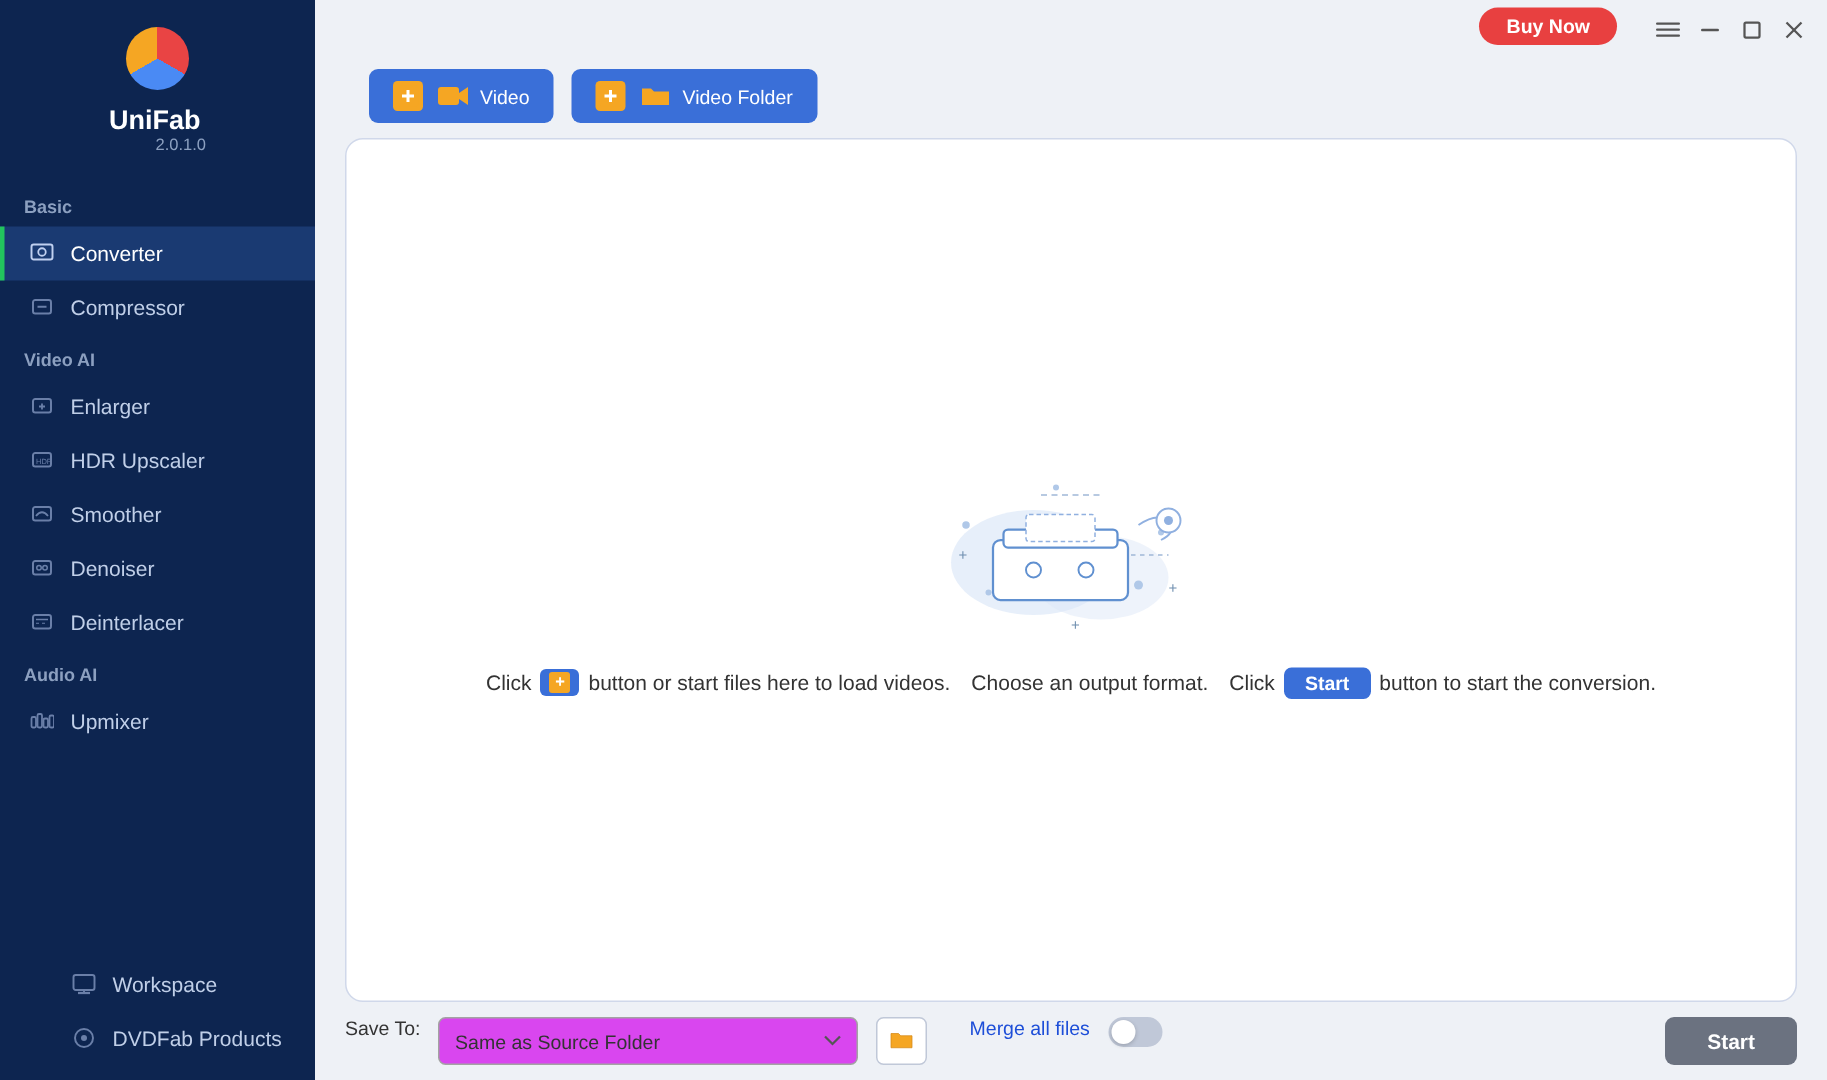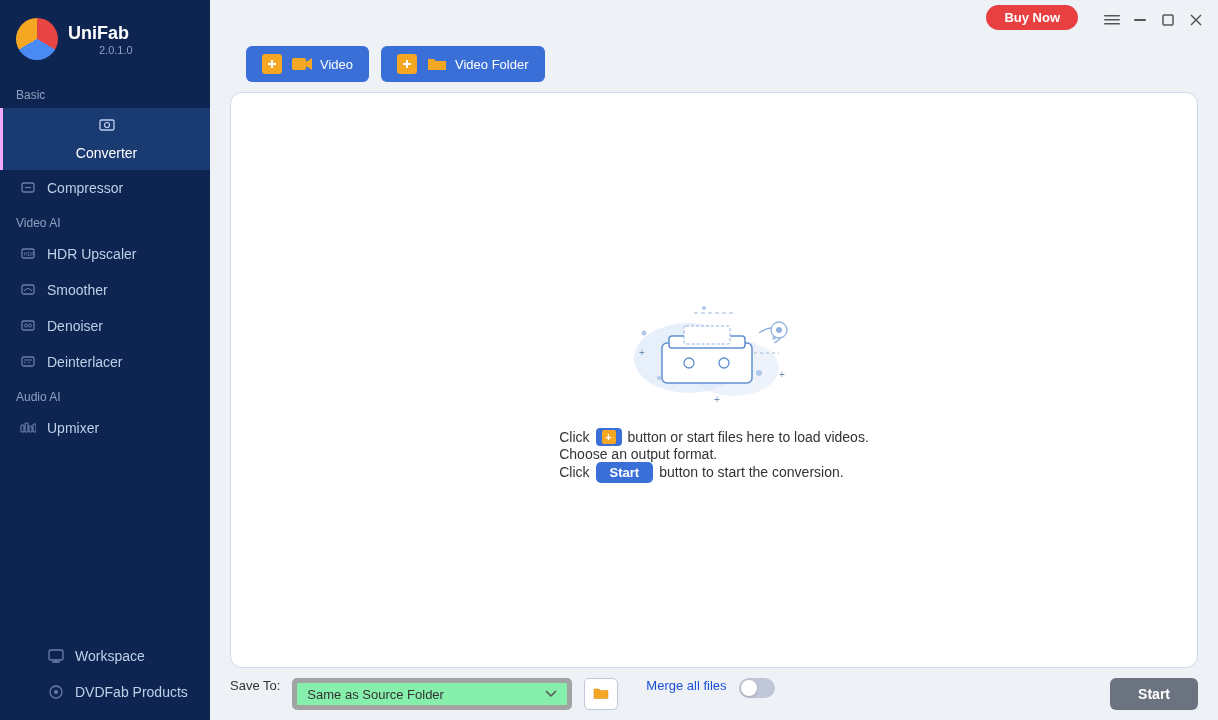--- a/index.html
+++ b/index.html
@@ -13,57 +13,57 @@
       height: 720px;
       display: flex;
       flex-direction: column;
       color: white;
     }
     .sidebar-logo {
       display: flex;
       align-items: center;
       padding: 18px 16px 18px 16px;
       gap: 10px;
+      flex-direction: column;
     }
     .logo-icon {
       width: 42px;
       height: 42px;
       border-radius: 50%;
       background: conic-gradient(from 0deg, #e94444 0deg 120deg, #4a8af4 120deg 240deg, #f5a623 240deg 360deg);
       flex-shrink: 0;
     }
     .logo-text { display: flex; flex-direction: column; }
     .logo-name { font-size: 18px; font-weight: bold; color: white; }
     .logo-version { font-size: 11px; color: #8ca0c0; margin-left: 31px; }
 
     .section-label {
       font-size: 12px;
-      font-weight: 400;
+      font-weight: 700;
       color: #8ca0c0;
       padding: 10px 16px 6px 16px;
       text-transform: none;
       letter-spacing: 0;
     }
 
     .nav-item {
       display: flex;
       align-items: center;
       gap: 10px;
       padding: 9px 16px;
       cursor: pointer;
       font-size: 14px;
       color: #c0cfe8;
       border-left: 3px solid transparent;
       transition: background 0.15s;
     }
     .nav-item.active {
       background: #1a3a72;
-      border-left: 3px solid #f0abfc;
-      color: white;
-      flex-direction: column;
+      border-left: 3px solid #22c55e;
+      color: white;
     }
     .nav-icon {
       width: 18px;
       height: 18px;
       flex-shrink: 0;
       display: flex;
       align-items: center;
       justify-content: center;
       font-size: 14px;
     }
@@ -161,21 +161,22 @@
       border: 1.5px solid #d0d8ea;
       display: flex;
       flex-direction: column;
       align-items: center;
       justify-content: center;
       gap: 20px;
     }
 
     .instructions {
       display: flex;
-      flex-direction: column;
+      flex-direction: row;
+      gap: 14px;
       font-size: 14px;
       color: #333;
     }
     .instruction-row {
       display: flex;
       align-items: center;
       gap: 6px;
     }
     .start-badge {
       background: #3a6fd8;
@@ -216,22 +217,22 @@
       height: 52px;
     }
     .save-to-label {
       font-size: 13px;
       color: #333;
       font-weight: 500;
     }
     .save-to-select {
       display: flex;
       align-items: center;
-      background: #86efac;
-      border: 5px solid #a3a3a3;
+      background: #d946ef;
+      border: 1px solid #a3a3a3;
       border-radius: 5px;
       padding: 5px 10px;
       font-size: 13px;
       color: #333;
       gap: 80px;
       cursor: pointer;
       min-width: 280px;
       justify-content: space-between;
     }
     .folder-browse-btn {
@@ -307,20 +308,29 @@
       <svg width="16" height="16" viewBox="0 0 16 16" fill="none">
         <rect x="2" y="3" width="12" height="9" rx="1.5" stroke="#6a7fa8" stroke-width="1.3" fill="none"></rect>
         <line x1="5" y1="7.5" x2="11" y2="7.5" stroke="#6a7fa8" stroke-width="1.2"></line>
       </svg>
     </span>
     <span>Compressor</span>
   </div>
 
   <div class="section-label">Video AI</div>
 
+  <div class="nav-item">
+    <span class="nav-icon">
+      <svg width="16" height="16" viewBox="0 0 16 16" fill="none">
+        <rect x="2" y="3" width="12" height="9" rx="1.5" stroke="#6a7fa8" stroke-width="1.3" fill="none"></rect>
+        <path d="M6 8h4M8 6v4" stroke="#6a7fa8" stroke-width="1.2"></path>
+      </svg>
+    </span>
+    <span>Enlarger</span>
+  </div>
 
   <div class="nav-item">
     <span class="nav-icon">
       <svg width="16" height="16" viewBox="0 0 16 16" fill="none">
         <rect x="2" y="3" width="12" height="9" rx="1.5" stroke="#6a7fa8" stroke-width="1.3" fill="none"></rect>
         <text x="4" y="10" font-size="5" fill="#6a7fa8" font-family="Arial">HDR</text>
       </svg>
     </span>
     <span>HDR Upscaler</span>
   </div>

